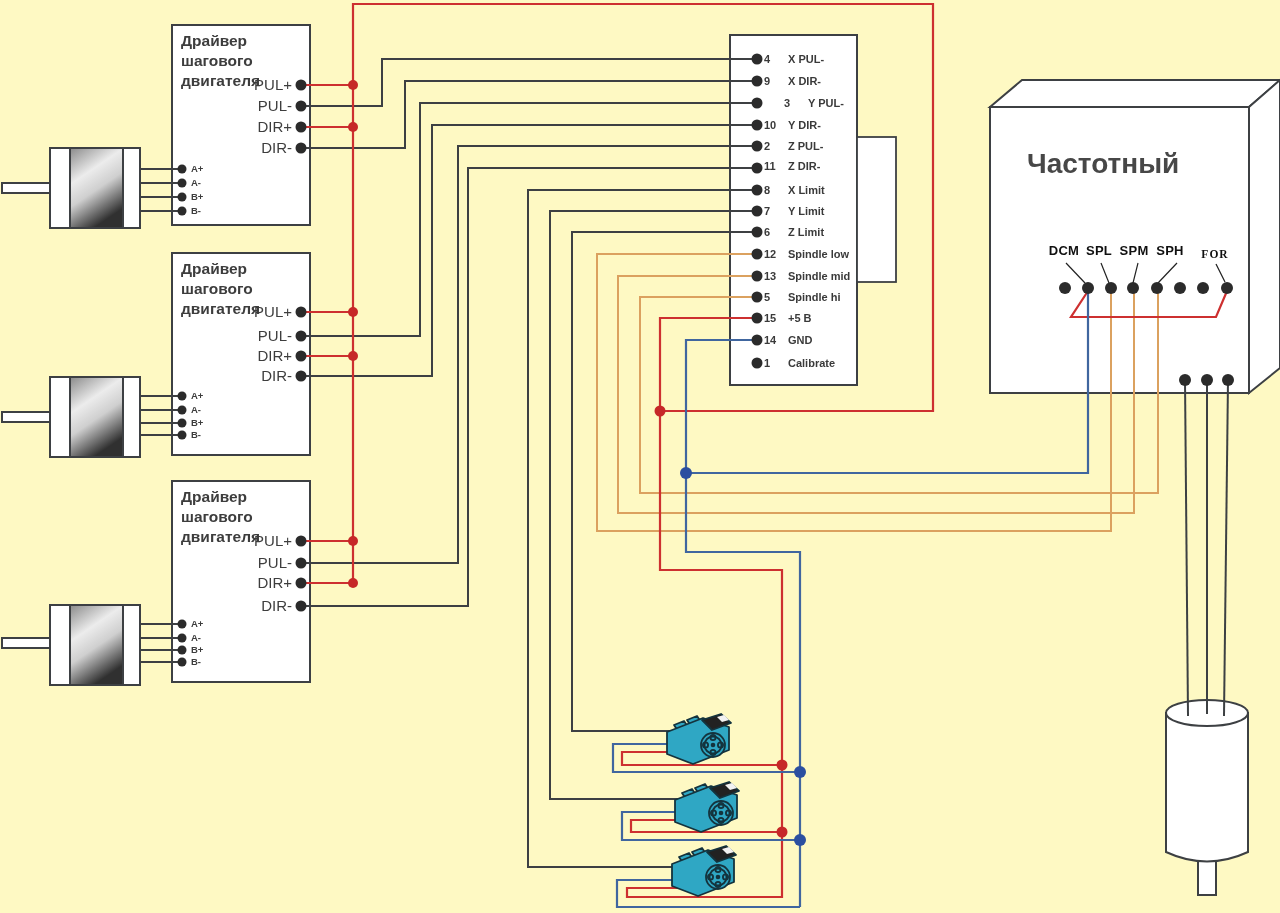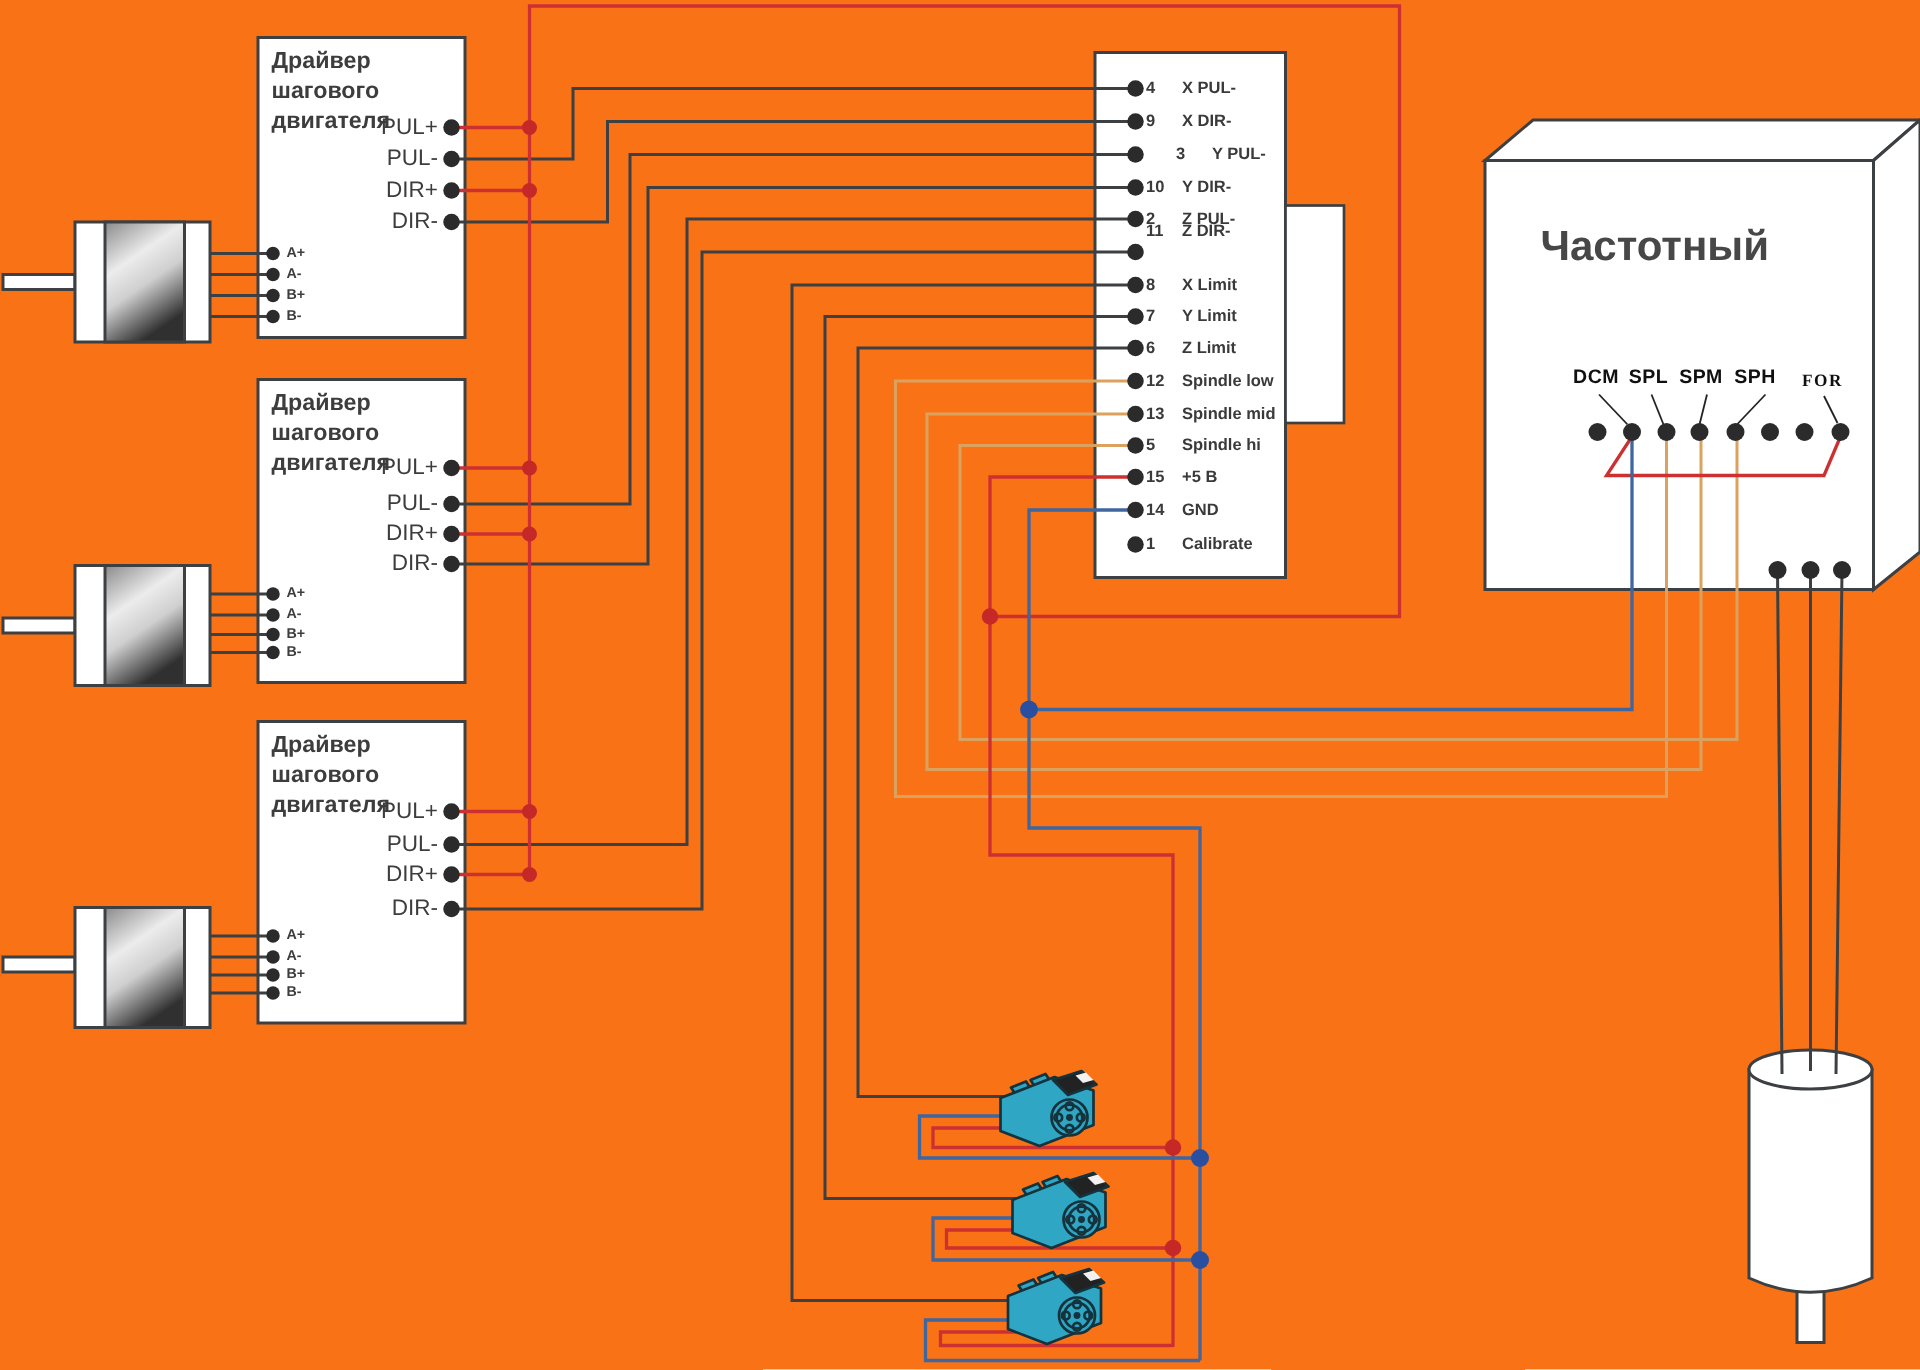--- a/index.html
+++ b/index.html
@@ -1,16 +1,16 @@
 <!DOCTYPE html>
 <html><head>
 <meta charset="utf-8">
 <style>
   html,body{margin:0;padding:0;background:#ffffff;}
-  #stage{position:relative;width:1280px;height:913px;background:#f97316;overflow:hidden;
+  #stage{position:relative;width:1280px;height:913px;background:#fef9c3;overflow:hidden;
          font-family:"Liberation Sans",sans-serif;color:#3b3b3b;}
   #wires-svg{position:absolute;left:0;top:0;}
   .txt{position:absolute;white-space:nowrap;}
   .drv-title{width:130px;font-size:15.5px;line-height:20px;font-weight:700;color:#3d3d3d;white-space:normal;}
   .term-label{width:60px;height:20px;line-height:20px;text-align:right;font-size:15px;font-weight:400;color:#3d3d3d;}
   .ab-label{font-size:9.5px;height:14px;line-height:14px;font-weight:700;color:#3d3d3d;}
   .pin-row{left:764px;height:20px;line-height:20px;font-size:11px;font-weight:700;color:#3a3a3a;}
   .pin-num{display:inline-block;width:24px;}
   .vfd-title{font-size:28px;line-height:36px;font-weight:700;color:#474747;margin-top:24px;}
   .vfd-term{height:16px;line-height:16px;text-align:center;font-size:13px;font-weight:700;color:#101010;letter-spacing:.3px;}
@@ -272,21 +272,21 @@
 <div class="txt ab-label" style="left:191px;top:617px;">A+</div>
 <div class="txt ab-label" style="left:191px;top:631px;">A-</div>
 <div class="txt ab-label" style="left:191px;top:643px;">B+</div>
 <div class="txt ab-label" style="left:191px;top:655px;">B-</div>
 
 <div class="txt pin-row" style="top:49px;"><span class="pin-num">4</span><span>X PUL-</span></div>
 <div class="txt pin-row" style="top:71px;"><span class="pin-num">9</span><span>X DIR-</span></div>
 <div class="txt pin-row" style="top:93px;margin-left:20px;"><span class="pin-num">3</span><span>Y PUL-</span></div>
 <div class="txt pin-row" style="top:115px;"><span class="pin-num">10</span><span>Y DIR-</span></div>
 <div class="txt pin-row" style="top:136px;"><span class="pin-num">2</span><span>Z PUL-</span></div>
-<div class="txt pin-row" style="top:144px;"><span class="pin-num">11</span><span>Z DIR-</span></div>
+<div class="txt pin-row" style="top:156px;"><span class="pin-num">11</span><span>Z DIR-</span></div>
 <div class="txt pin-row" style="top:180px;"><span class="pin-num">8</span><span>X Limit</span></div>
 <div class="txt pin-row" style="top:201px;"><span class="pin-num">7</span><span>Y Limit</span></div>
 <div class="txt pin-row" style="top:222px;"><span class="pin-num">6</span><span>Z Limit</span></div>
 <div class="txt pin-row" style="top:244px;"><span class="pin-num">12</span><span>Spindle low</span></div>
 <div class="txt pin-row" style="top:266px;"><span class="pin-num">13</span><span>Spindle mid</span></div>
 <div class="txt pin-row" style="top:287px;"><span class="pin-num">5</span><span>Spindle hi</span></div>
 <div class="txt pin-row" style="top:308px;"><span class="pin-num">15</span><span>+5 В</span></div>
 <div class="txt pin-row" style="top:330px;"><span class="pin-num">14</span><span>GND</span></div>
 <div class="txt pin-row" style="top:353px;"><span class="pin-num">1</span><span>Calibrate</span></div>
 

